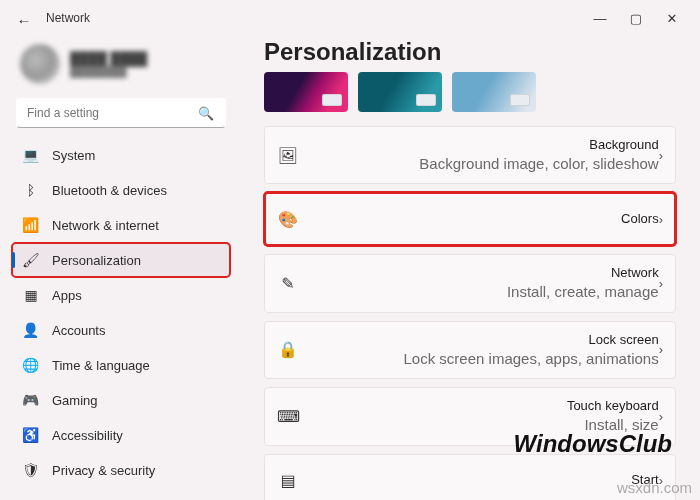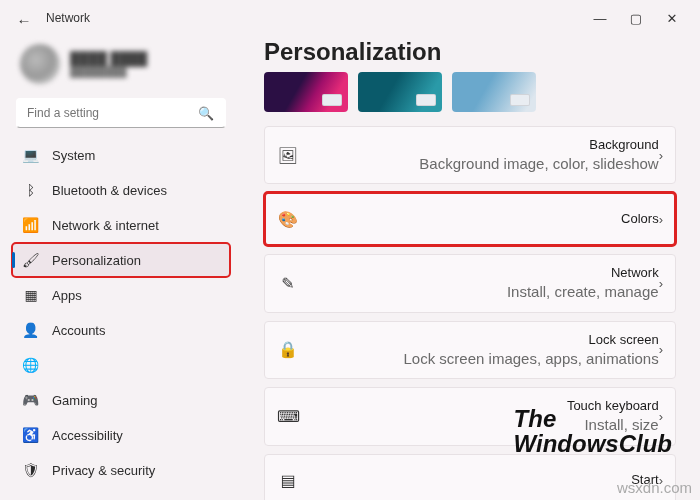--- a/index.html
+++ b/index.html
@@ -89,20 +89,21 @@
         <li>
           <span class="nicon">▦</span>
           <span>Apps</span>
         </li>
         <li>
           <span class="nicon">👤</span>
           <span>Accounts</span>
         </li>
         <li>
           <span class="nicon">🌐</span>
+          <span>Time &amp; language</span>
         </li>
         <li>
           <span class="nicon">🎮</span>
           <span>Gaming</span>
         </li>
         <li>
           <span class="nicon">♿</span>
           <span>Accessibility</span>
         </li>
         <li>
@@ -169,16 +170,15 @@
             <div class="ititle">Start</div>
           </div>
           <span class="chev">›</span>
         </div>
         <div class="settingitem"></div>
       </div>
   </section>
 </div>
 
 <div class="watermark">
-  <div>The</div>
   <div class="sub">WindowsClub</div>
 </div>
 <div class="wsx">wsxdn.com</div>
 
 </body></html>

